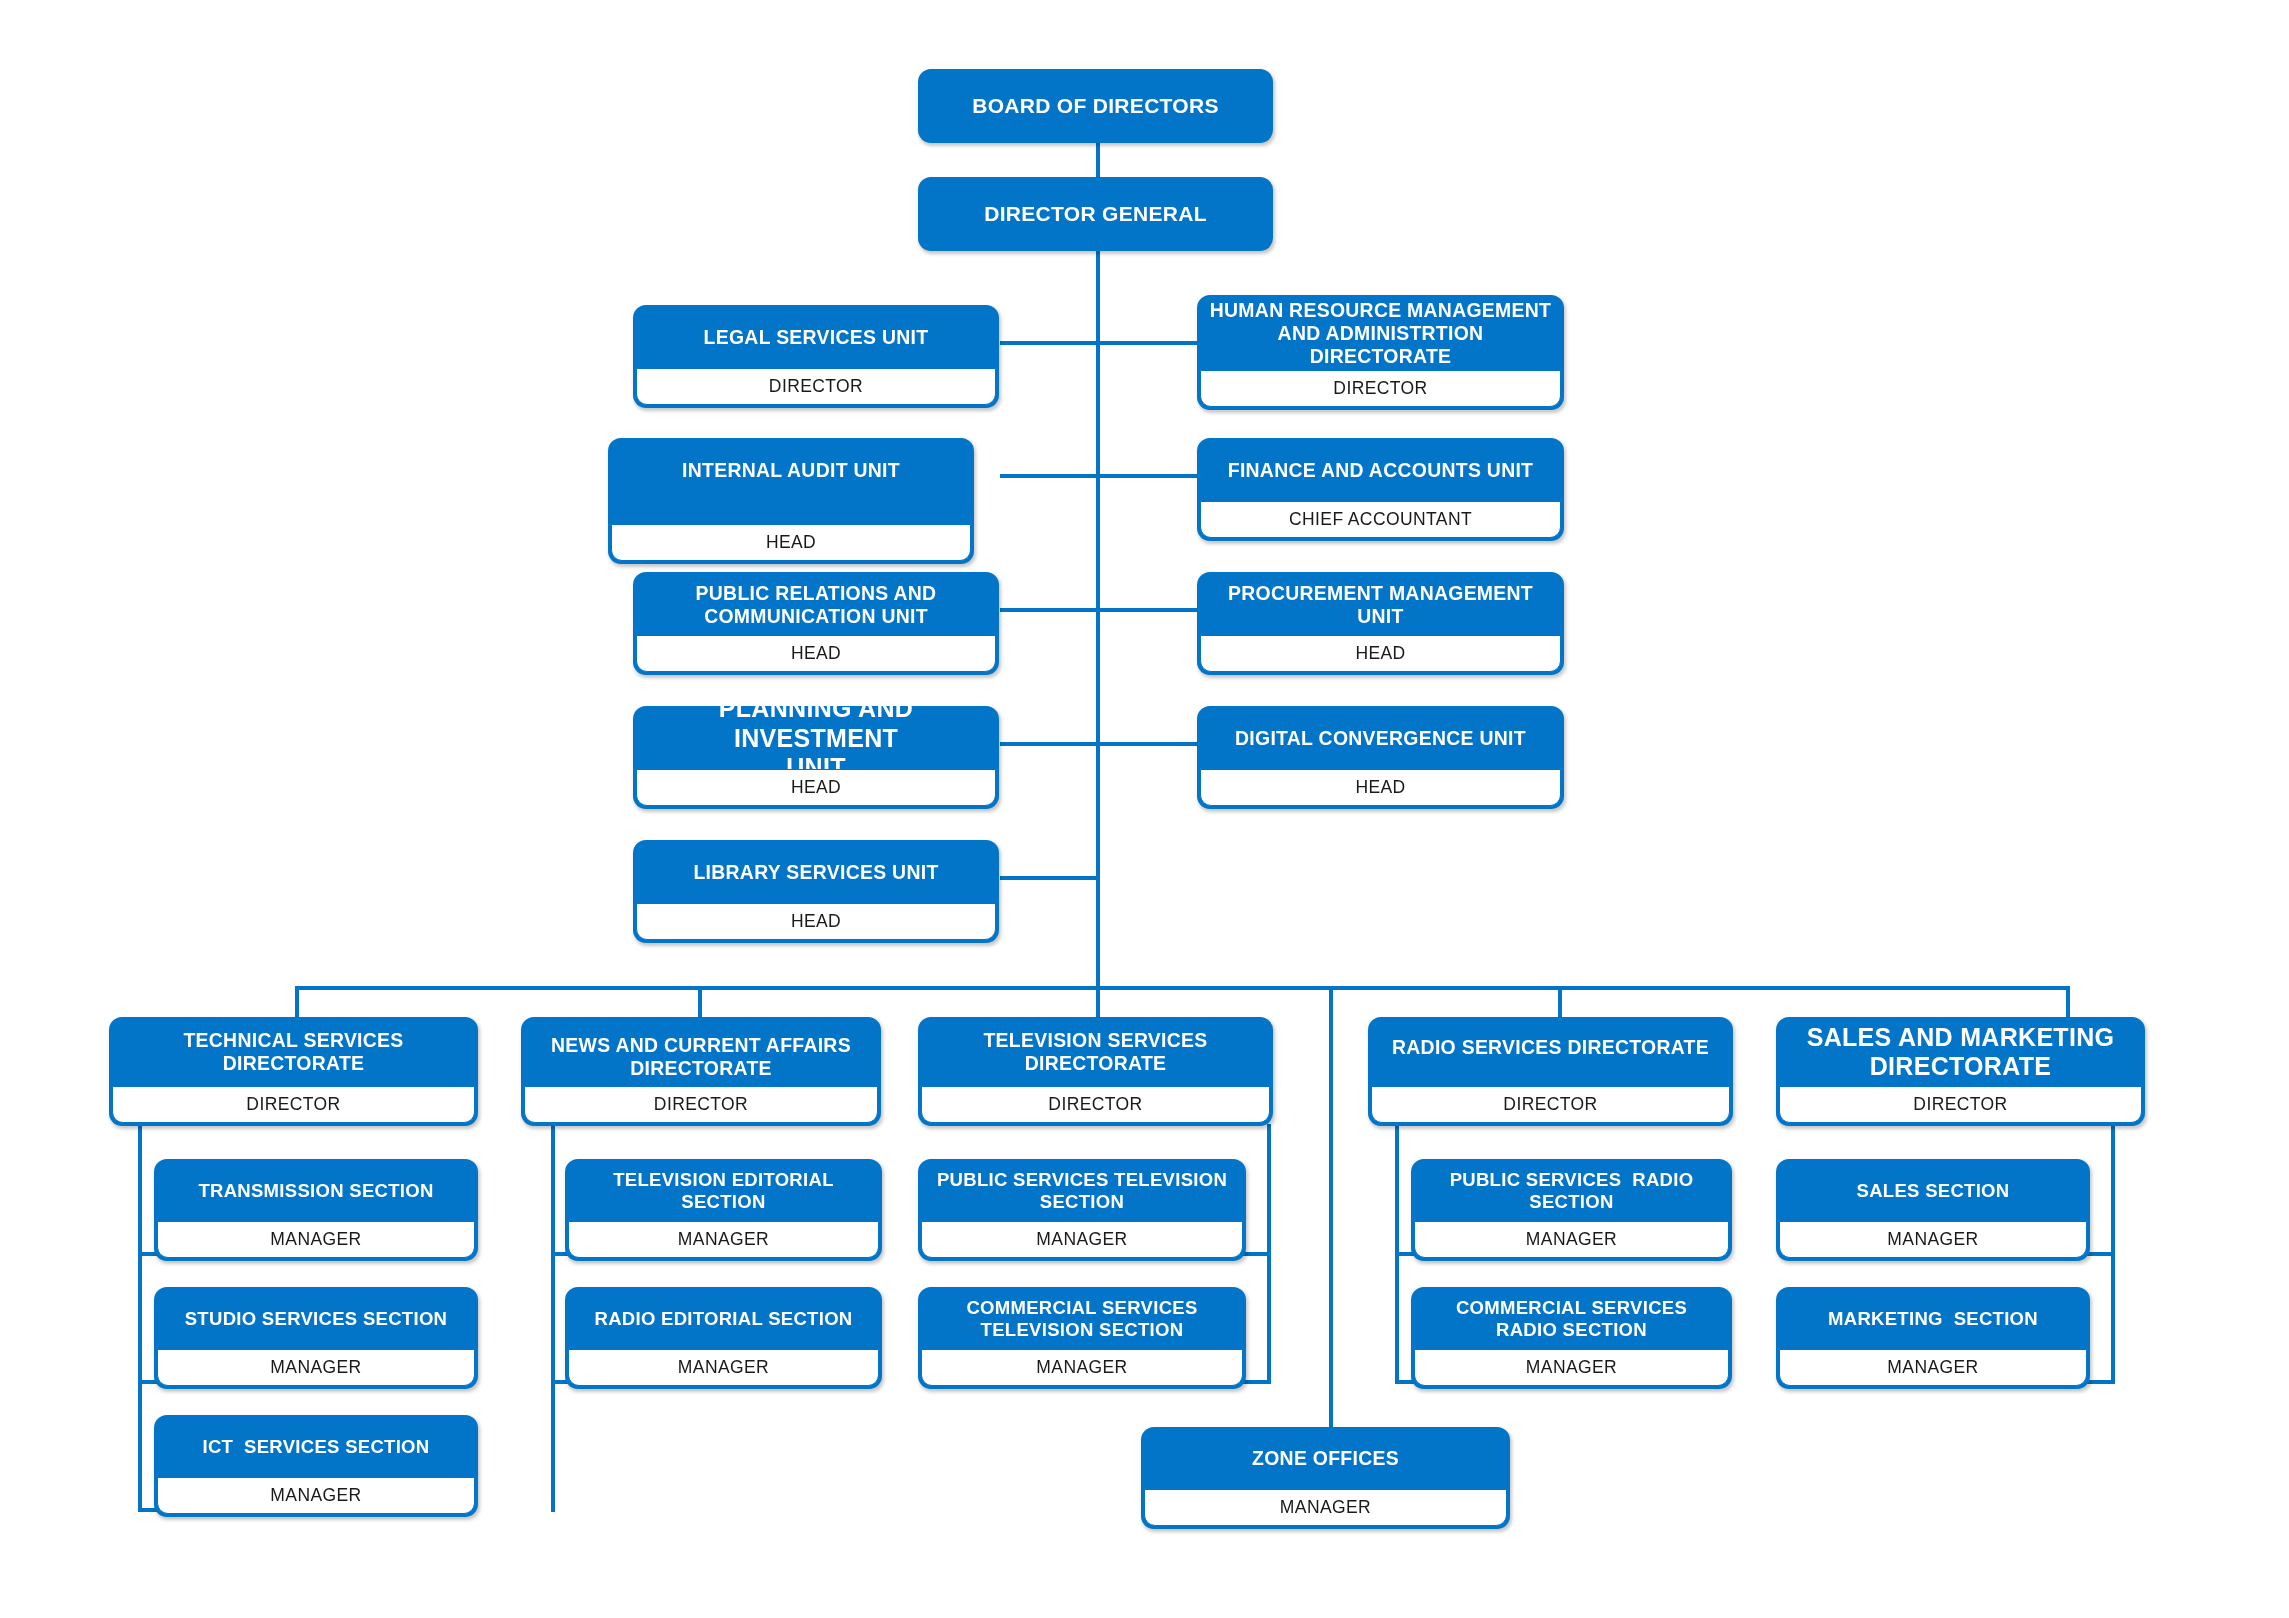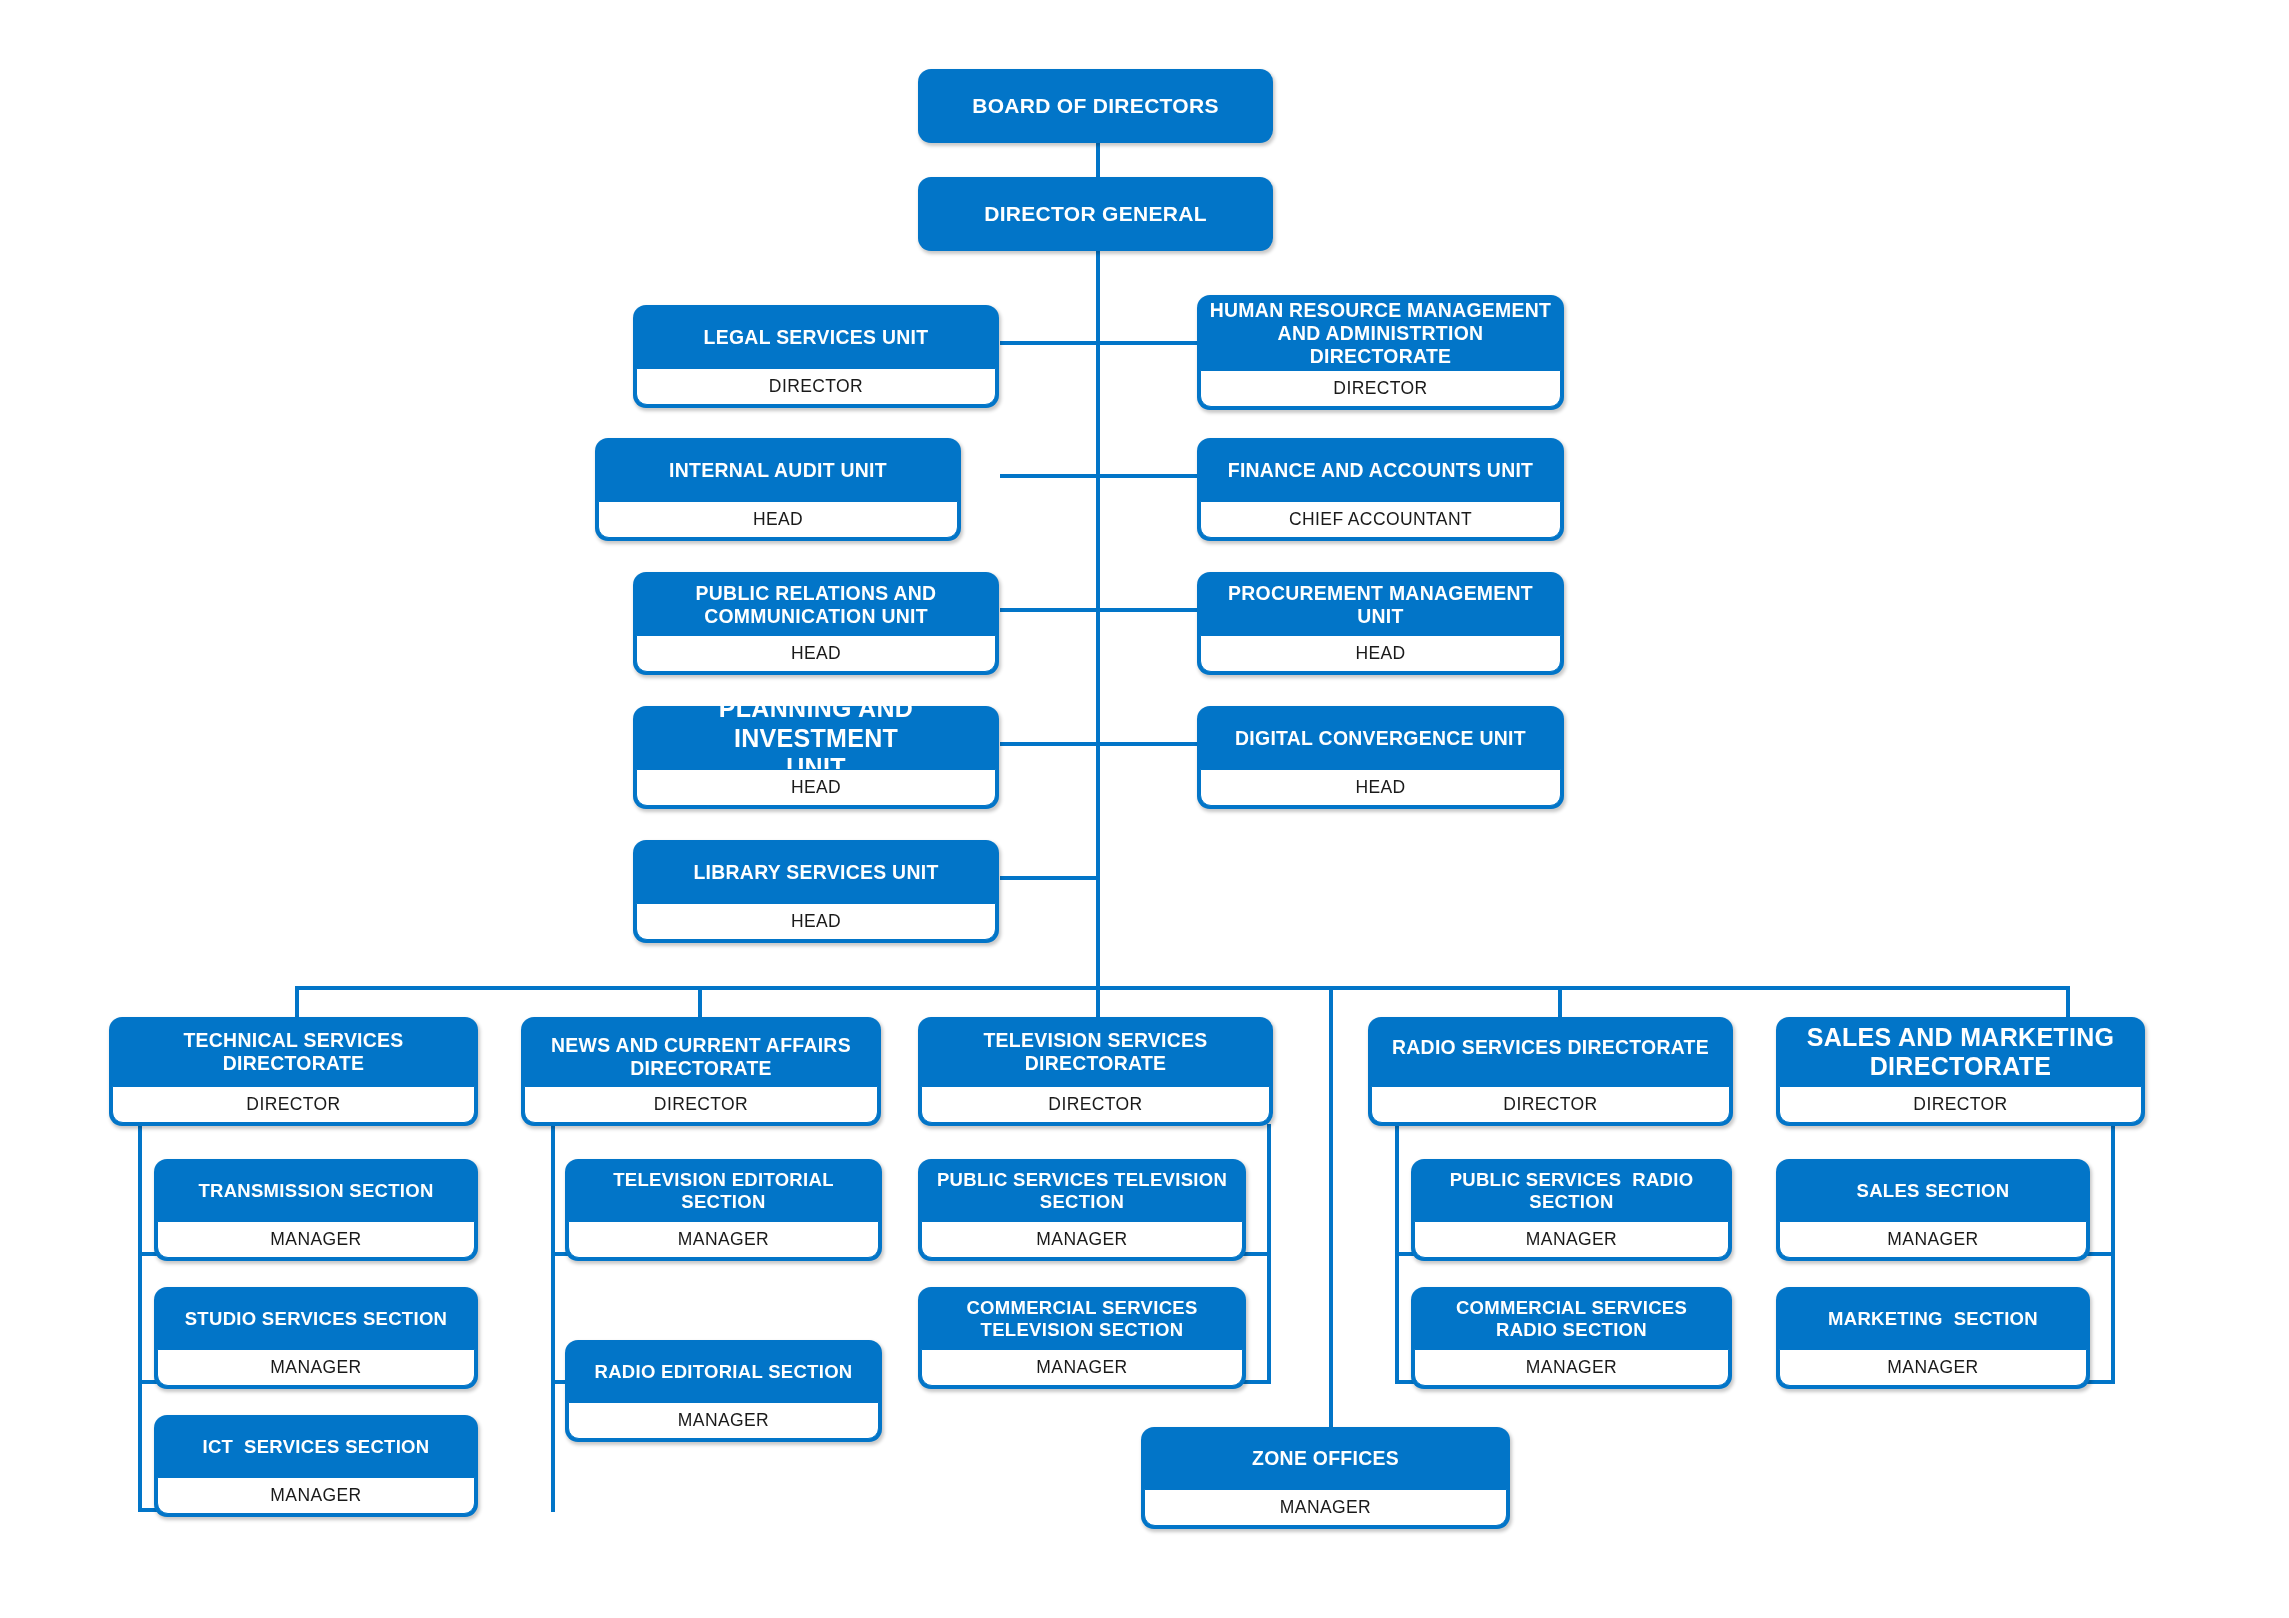--- a/index.html
+++ b/index.html
@@ -124,21 +124,21 @@
 
   <div class="node no-role" style="left:918px; top:177px; width:355px; height:74px;">
     <div class="title" style="font-size:21px;">DIRECTOR GENERAL</div>
   </div>
 
   <div class="node" style="left:633px; top:305px; width:366px; height:103px;">
     <div class="title" style="height:65px; font-size:19.4px;">LEGAL SERVICES UNIT</div>
     <div class="role">DIRECTOR</div>
   </div>
 
-  <div class="node" style="left:595px; top:438px; width:366px; height:103px;">
+  <div class="node" style="left:608px; top:438px; width:366px; height:126px;">
     <div class="title" style="height:65px; font-size:19.4px;">INTERNAL AUDIT UNIT</div>
     <div class="role">HEAD</div>
   </div>
 
   <div class="node" style="left:633px; top:572px; width:366px; height:103px;">
     <div class="title" style="height:65px; font-size:19.4px;">PUBLIC RELATIONS AND
 COMMUNICATION UNIT</div>
     <div class="role">HEAD</div>
   </div>
 
@@ -216,21 +216,21 @@
   <div class="node" style="left:154px; top:1415px; width:324px; height:102px;">
     <div class="title" style="height:63px; font-size:18.5px;">ICT  SERVICES SECTION</div>
     <div class="role">MANAGER</div>
   </div>
 
   <div class="node" style="left:565px; top:1159px; width:317px; height:102px;">
     <div class="title" style="height:63px; font-size:18.5px;">TELEVISION EDITORIAL
 SECTION</div>
     <div class="role">MANAGER</div>
   </div>
-  <div class="node" style="left:565px; top:1340px; width:317px; height:102px;">
+  <div class="node" style="left:565px; top:1287px; width:317px; height:102px;">
     <div class="title" style="height:63px; font-size:18.5px;">RADIO EDITORIAL SECTION</div>
     <div class="role">MANAGER</div>
   </div>
 
   <div class="node" style="left:918px; top:1159px; width:328px; height:102px;">
     <div class="title" style="height:63px; font-size:18.5px;">PUBLIC SERVICES TELEVISION
 SECTION</div>
     <div class="role">MANAGER</div>
   </div>
   <div class="node" style="left:918px; top:1287px; width:328px; height:102px;">

